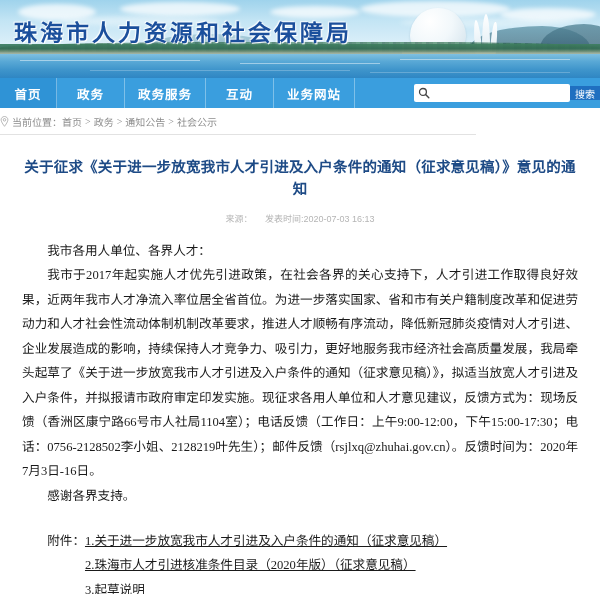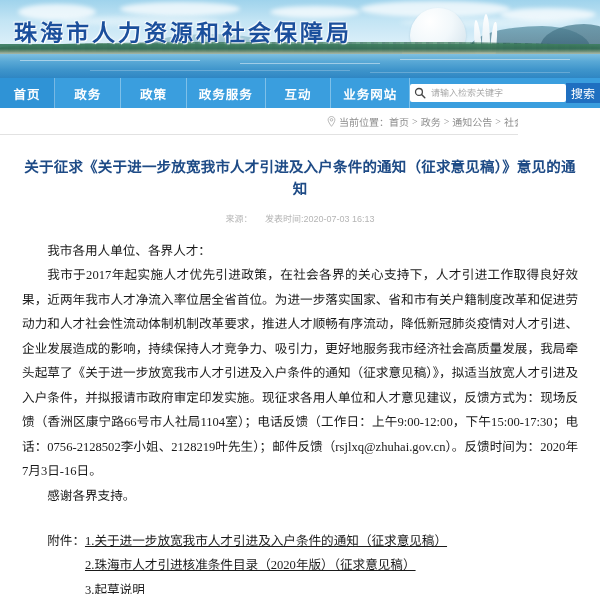--- a/index.html
+++ b/index.html
@@ -172,43 +172,41 @@
   .search-input {
     border: 0; outline: 0;
     width: 120px;
     font-size: 9px;
     color: #333;
     font-family: "Liberation Sans","DejaVu Sans",sans-serif;
     background: transparent;
   }
   .search-input::placeholder { color: #a8a8a8; }
   .search-btn {
-    height: 20px;
+    height: 14px;
     background: #1f6fc0;
     color: #fff;
-    font-size: 12px;
+    font-size: 10px;
     border: 0;
     padding: 0 5px;
     cursor: pointer;
     font-family: "Liberation Serif","DejaVu Serif",serif;
     white-space: nowrap;
   }
 
   
   .crumb-bar {
     position: relative;
     width: 476px;
     height: 26px;
     background: #ffffff;
     border-bottom: 1px solid #e2e2e2;
     display: flex;
     align-items: center;
-    justify-content: flex-end;
     overflow: hidden;
-    padding-left: 42px;
   }
   .crumb {
     font-size: 10px;
     color: #8e8e8e;
     white-space: nowrap;
     font-family: "Liberation Serif","DejaVu Serif",serif;
     display: flex;
     align-items: center;
     padding-right: 0px;
     margin-right: -26px;
@@ -291,32 +289,30 @@
   <div class="sea-streak ss2"></div>
   <div class="sea-streak ss3"></div>
   <div class="sea-streak ss4"></div>
   <div class="sea-streak ss5"></div>
   <div class="site-title">珠海市人力资源和社会保障局</div>
 </div>
 
 <div class="navbar">
   <div class="nav-item home">首页</div>
   <div class="nav-item w1">政务</div>
-  <div class="nav-item w2">政策</div>
   <div class="nav-item w3">政务服务</div>
   <div class="nav-item w4">互动</div>
   <div class="nav-item w5">业务网站</div>
 
   <div class="search-wrap">
     <div class="search-box">
       <svg class="search-icon" viewBox="0 0 16 16">
         <circle cx="6.6" cy="6.6" r="4.6" fill="none" stroke="#444" stroke-width="1.7"></circle>
         <line x1="10.1" y1="10.1" x2="14.4" y2="14.4" stroke="#444" stroke-width="1.9" stroke-linecap="round"></line>
       </svg>
-      <input class="search-input" type="text" placeholder="请输入检索关键字" style="">
     </div>
     <button class="search-btn">搜索</button>
   </div>
 </div>
 
 <div class="crumb-bar">
   <div class="crumb">
     <svg class="pin-icon" viewBox="0 0 10 13">
       <path d="M5 0.6C2.8 0.6 1 2.3 1 4.5C1 7.2 5 12.2 5 12.2S9 7.2 9 4.5C9 2.3 7.2 0.6 5 0.6Z" fill="none" stroke="#a9a9a9" stroke-width="1"></path>
       <circle cx="5" cy="4.5" r="1.5" fill="none" stroke="#a9a9a9" stroke-width="1"></circle>

